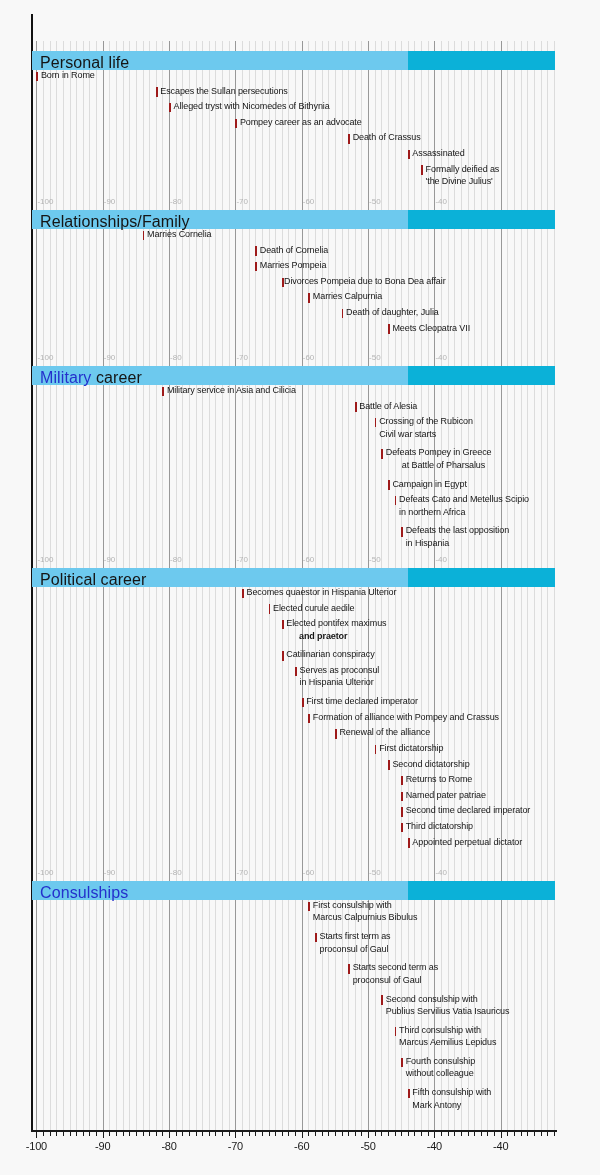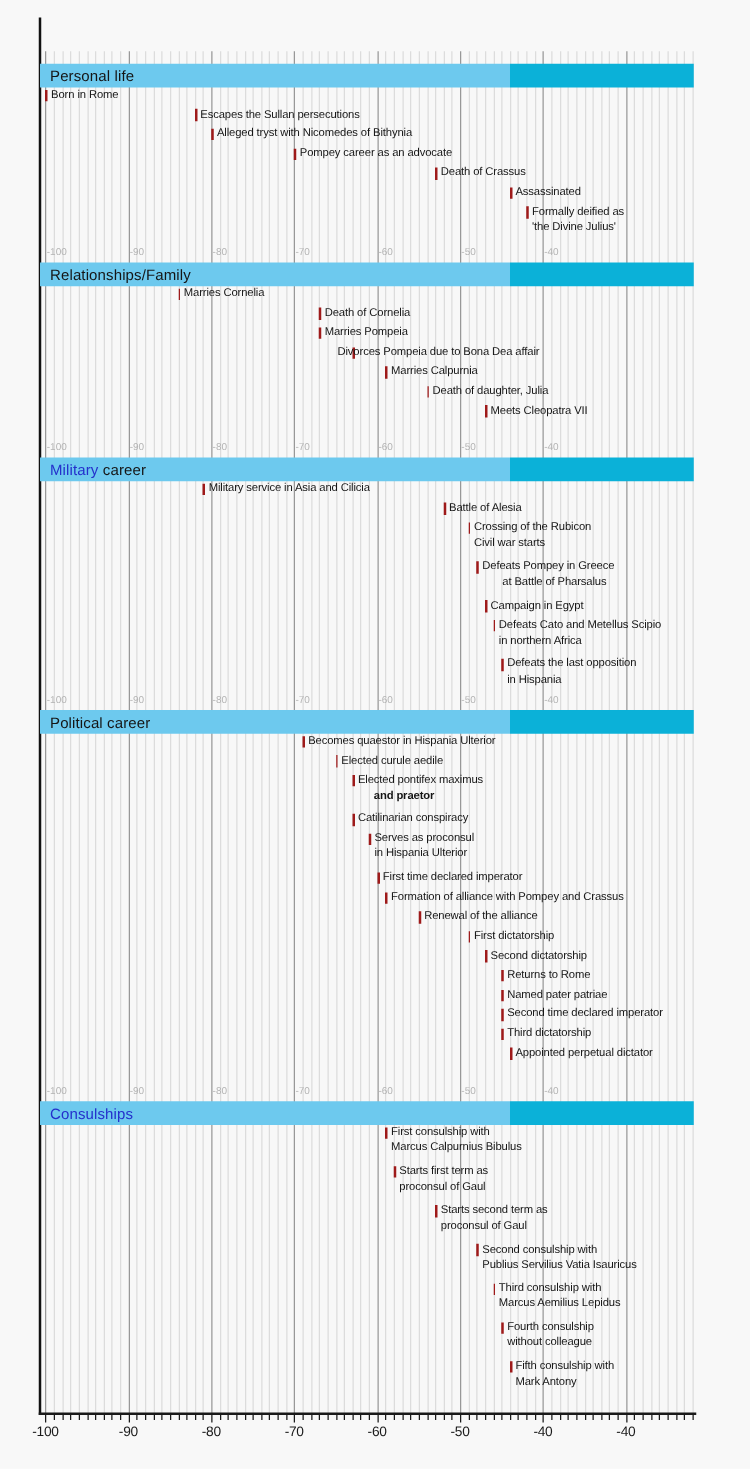--- a/index.html
+++ b/index.html
@@ -4,21 +4,21 @@
 <style>
   html,body{margin:0;padding:0;}
   body{width:600px;height:1175px;font-family:"Liberation Sans",sans-serif;}
   #canvas{position:relative;width:600px;height:1175px;overflow:hidden;}
   .grid{position:absolute;top:41px;height:1090px;width:1px;}
   .yaxis{position:absolute;width:1.5px;}
   .xaxis{position:absolute;height:1.5px;}
   .xtick{position:absolute;width:1px;}
   .xlabel{position:absolute;width:44px;text-align:center;font-size:11px;letter-spacing:-0.2px;}
   .bar{position:absolute;height:19px;}
-  .bartitle{position:absolute;font-size:12px;letter-spacing:0.1px;white-space:nowrap;}
+  .bartitle{position:absolute;font-size:16px;letter-spacing:0.1px;white-space:nowrap;}
   .evt-tick{position:absolute;width:1.8px;height:9.5px;}
   .evt-line{position:absolute;font-size:9px;line-height:12.3px;white-space:nowrap;letter-spacing:-0.1px;}
   .faint{position:absolute;font-size:8px;line-height:10px;white-space:nowrap;}
 </style>
 </head>
 <body>
 
 <div id="canvas" style="background: rgb(248, 248, 248);">
     <div class="grid" style="left: 36.4px; background: rgb(152, 152, 152);"></div>
     <div class="grid" style="left: 43.033px; background: rgb(220, 220, 220);"></div>
@@ -216,21 +216,21 @@
     <div class="bar" style="left: 32px; top: 210px; width: 375.848px; background: rgb(109, 201, 238);"></div>
     <div class="bar" style="left: 407.848px; top: 210px; width: 147.152px; background: rgb(11, 177, 216);"></div>
     <div class="bartitle" style="left: 40px; top: 212.5px; color: rgb(21, 21, 21);"><span>Relationships/Family</span></div>
     <div class="evt-tick" style="left: 142.528px; top: 230.7px; background: rgb(158, 26, 26);"></div>
     <div class="evt-line" style="left: 147.028px; top: 228px; color: rgb(21, 21, 21);">Marries Cornelia</div>
     <div class="evt-tick" style="left: 255.289px; top: 246.3px; background: rgb(158, 26, 26);"></div>
     <div class="evt-line" style="left: 259.789px; top: 243.6px; color: rgb(21, 21, 21);">Death of Cornelia</div>
     <div class="evt-tick" style="left: 255.289px; top: 261.9px; background: rgb(158, 26, 26);"></div>
     <div class="evt-line" style="left: 259.789px; top: 259.2px; color: rgb(21, 21, 21);">Marries Pompeia</div>
     <div class="evt-tick" style="left: 281.821px; top: 277.5px; background: rgb(158, 26, 26);"></div>
-    <div class="evt-line" style="left: 270px; top: 274.8px; color: rgb(21, 21, 21);">Divorces Pompeia due to Bona Dea affair</div>
+    <div class="evt-line" style="left: 284px; top: 274.8px; color: rgb(21, 21, 21);">Divorces Pompeia due to Bona Dea affair</div>
     <div class="evt-tick" style="left: 308.353px; top: 293.1px; background: rgb(158, 26, 26);"></div>
     <div class="evt-line" style="left: 312.853px; top: 290.4px; color: rgb(21, 21, 21);">Marries Calpurnia</div>
     <div class="evt-tick" style="left: 341.518px; top: 308.7px; background: rgb(158, 26, 26);"></div>
     <div class="evt-line" style="left: 346.018px; top: 306px; color: rgb(21, 21, 21);">Death of daughter, Julia</div>
     <div class="evt-tick" style="left: 387.949px; top: 324.3px; background: rgb(158, 26, 26);"></div>
     <div class="evt-line" style="left: 392.449px; top: 321.6px; color: rgb(21, 21, 21);">Meets Cleopatra VII</div>
     <div class="faint" style="left: 37.4px; top: 353px; color: rgb(180, 180, 180);">-100</div>
     <div class="faint" style="left: 103.73px; top: 353px; color: rgb(180, 180, 180);">-90</div>
     <div class="faint" style="left: 170.06px; top: 353px; color: rgb(180, 180, 180);">-80</div>
     <div class="faint" style="left: 236.39px; top: 353px; color: rgb(180, 180, 180);">-70</div>

